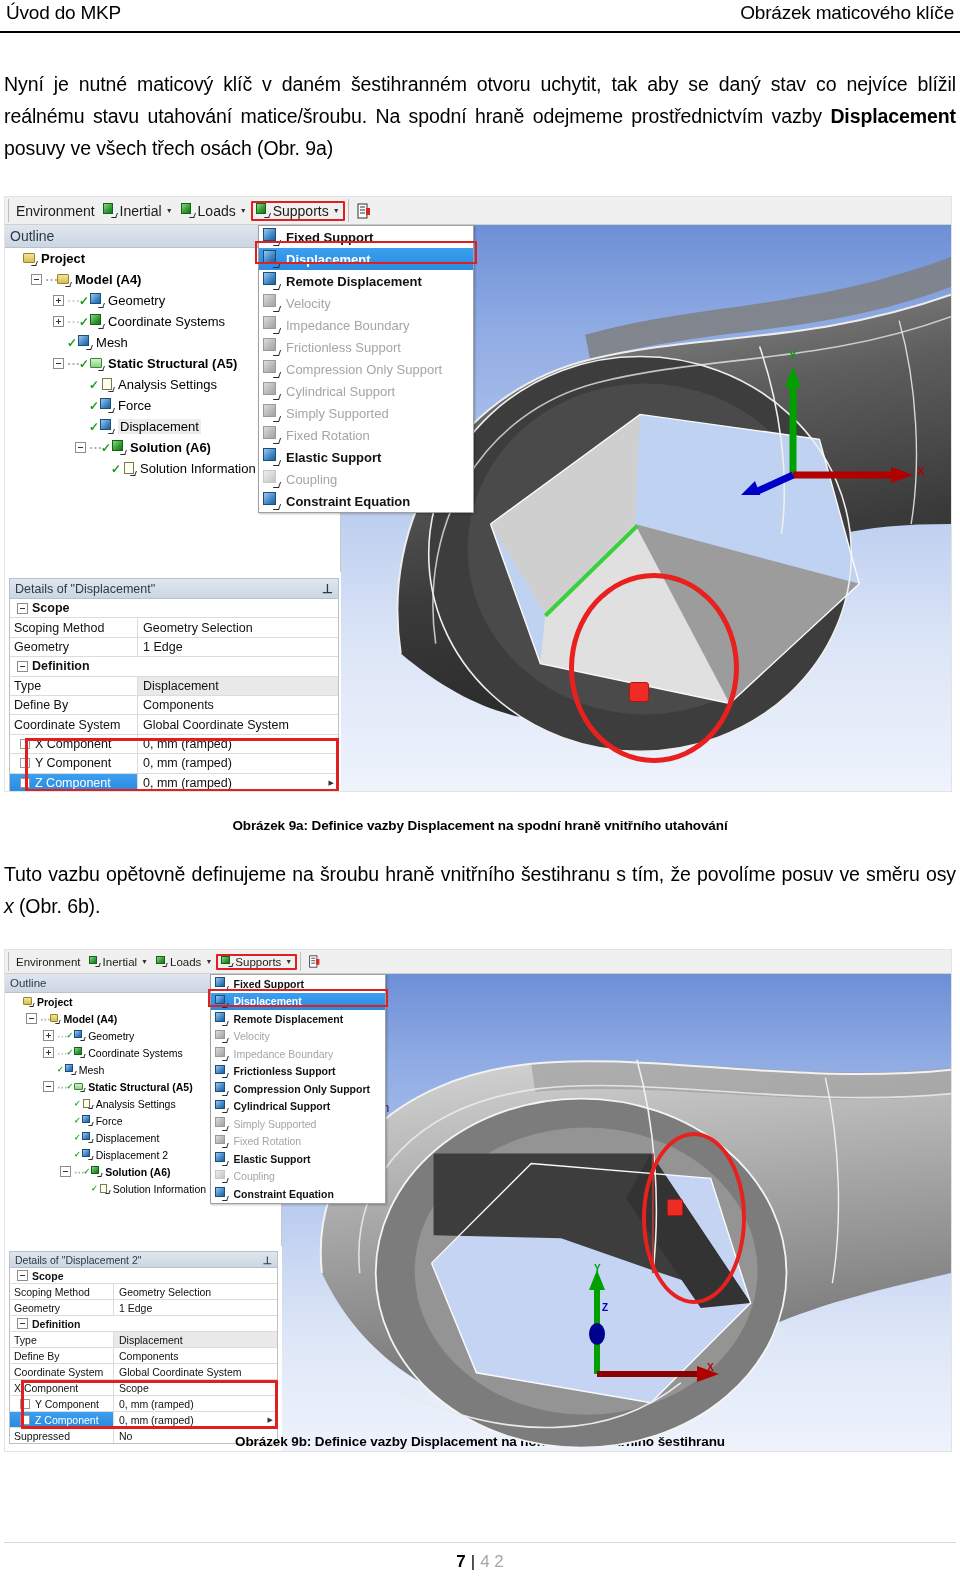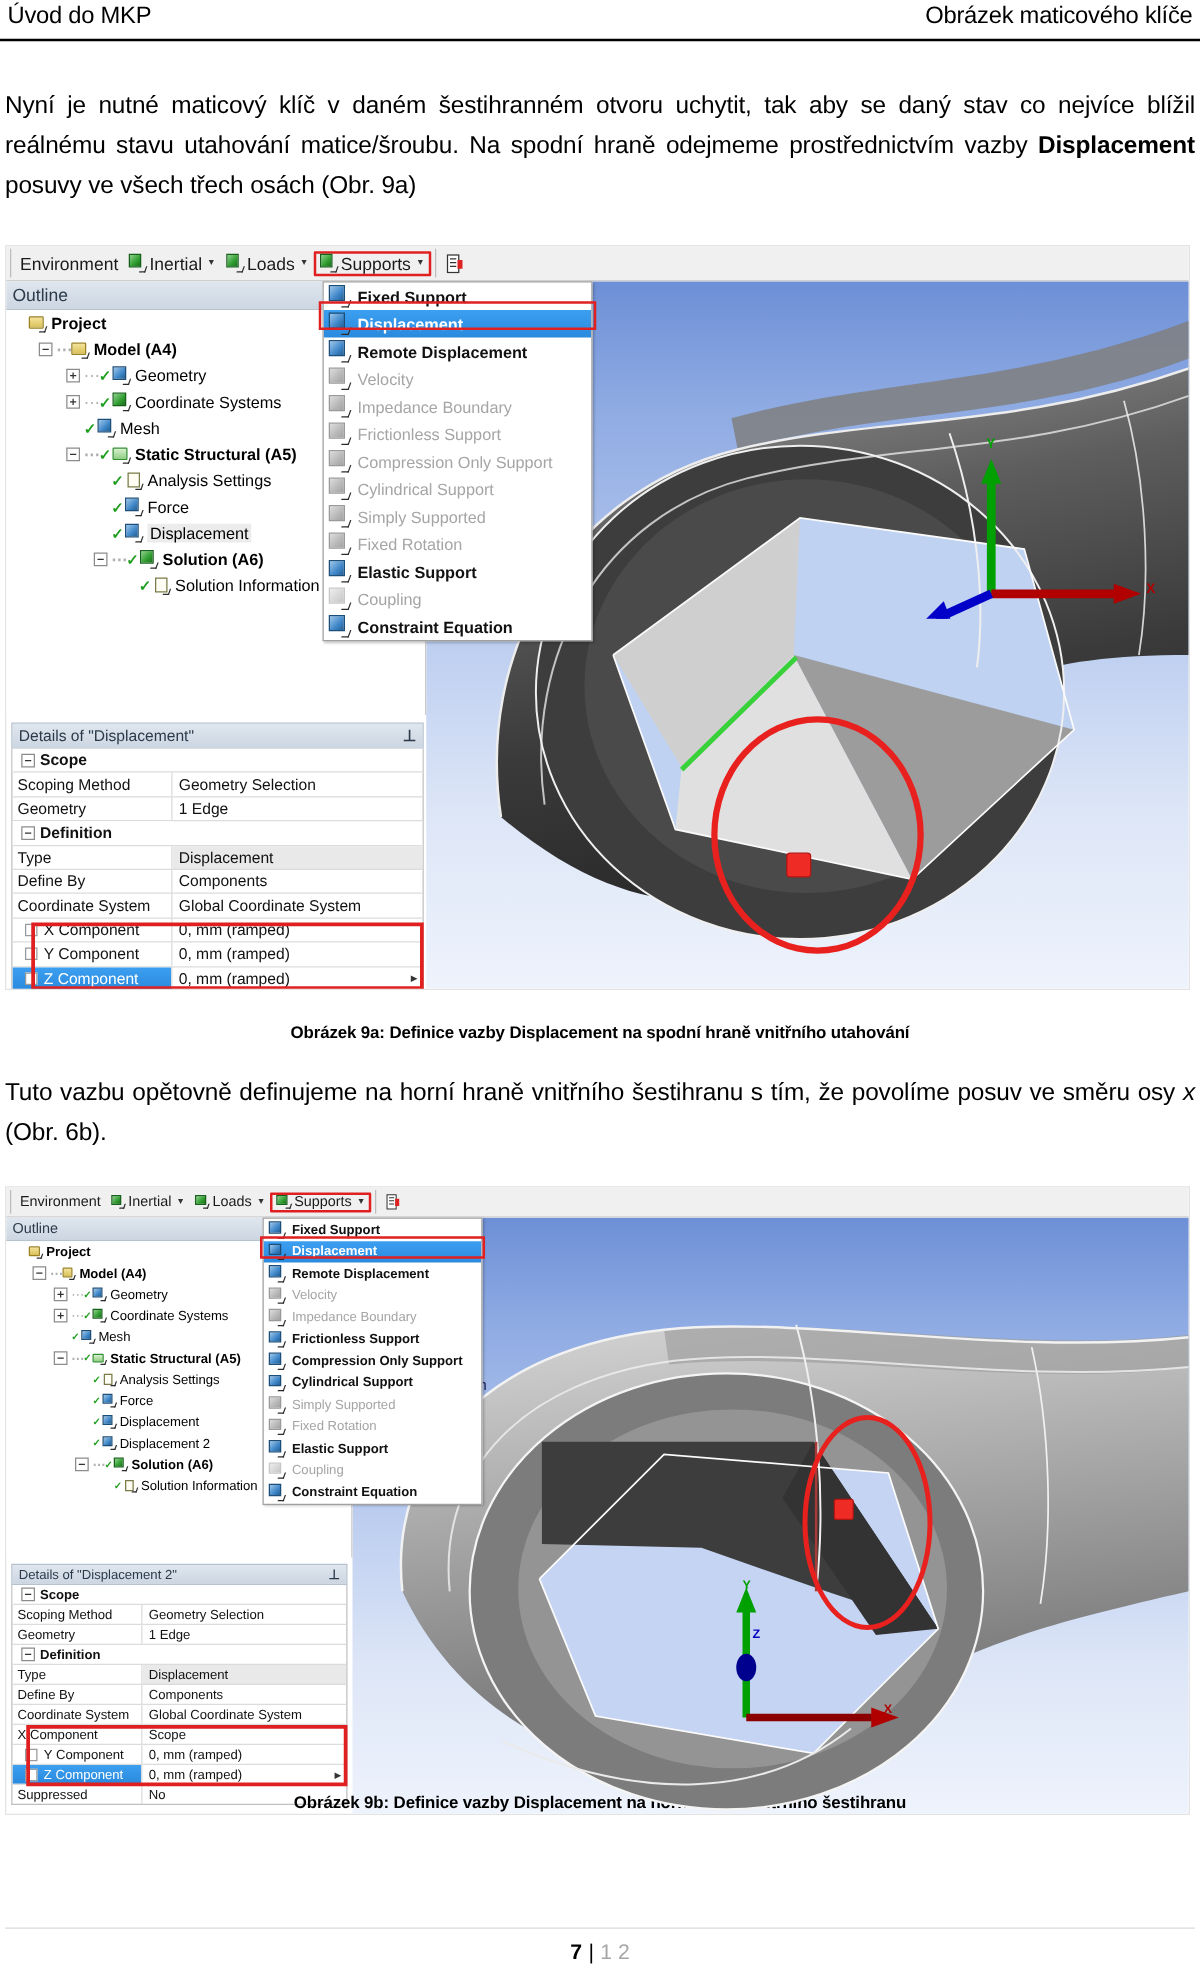--- a/index.html
+++ b/index.html
@@ -774,21 +774,21 @@
           <span class="mlbl">Constraint Equation</span>
         </div>
       </div>
     <div class="menu-hl" style="left:250px; top:44px; width:222px; height:23px;"></div>
   </div>
 </div>
 
 <div class="caption" style="top:818px;">Obrázek 9a: Definice vazby Displacement na spodní hraně vnitřního utahování</div>
 
 <div class="para j" style="top:858px;">
-  <span>Tuto vazbu opětovně definujeme na horní hraně vnitřního šestihranu s tím, že povolíme posuv ve směru osy </span><i>x</i><span> (Obr. 6b).</span>
+  <span>Tuto vazbu opětovně definujeme na šroubu hraně vnitřního šestihranu s tím, že povolíme posuv ve směru osy </span><i>x</i><span> (Obr. 6b).</span>
 </div>
 
 <div class="shot" id="shotB" style="left:4px; top:949px; width:948px; height:503px;">
   <div class="shot-inner">
 
     <div class="viewport" id="vpB" style="left:277px; top:24px; right:0; bottom:0;">
       <svg class="wrench-svg" viewBox="0 0 671 479" preserveAspectRatio="none">
         <defs>
           <linearGradient id="gB1" x1="0" y1="0" x2="0.2" y2="1">
             <stop offset="0%" stop-color="#d6d6d6"></stop>
@@ -1192,14 +1192,14 @@
         </div>
       </div>
     <div class="menu-hl" style="left:203px; top:39px; width:180px; height:18px; border-width:2px;"></div>
   </div>
 </div>
 
 <div class="caption" style="top:1434px;">Obrázek 9b: Definice vazby Displacement na horní hraně vnitřního šestihranu</div>
 
 <div class="page-footer-rule" style="top:1542px;"></div>
 <div class="page-footer" style="top:1552px;">
-  <span class="pf-cur">7</span><span class="pf-sep">|</span><span class="pf-tot">1 2</span>
+  <span class="pf-cur">7</span><span class="pf-sep">|</span><span class="pf-tot">4 2</span>
 </div>
 
 </body></html>

